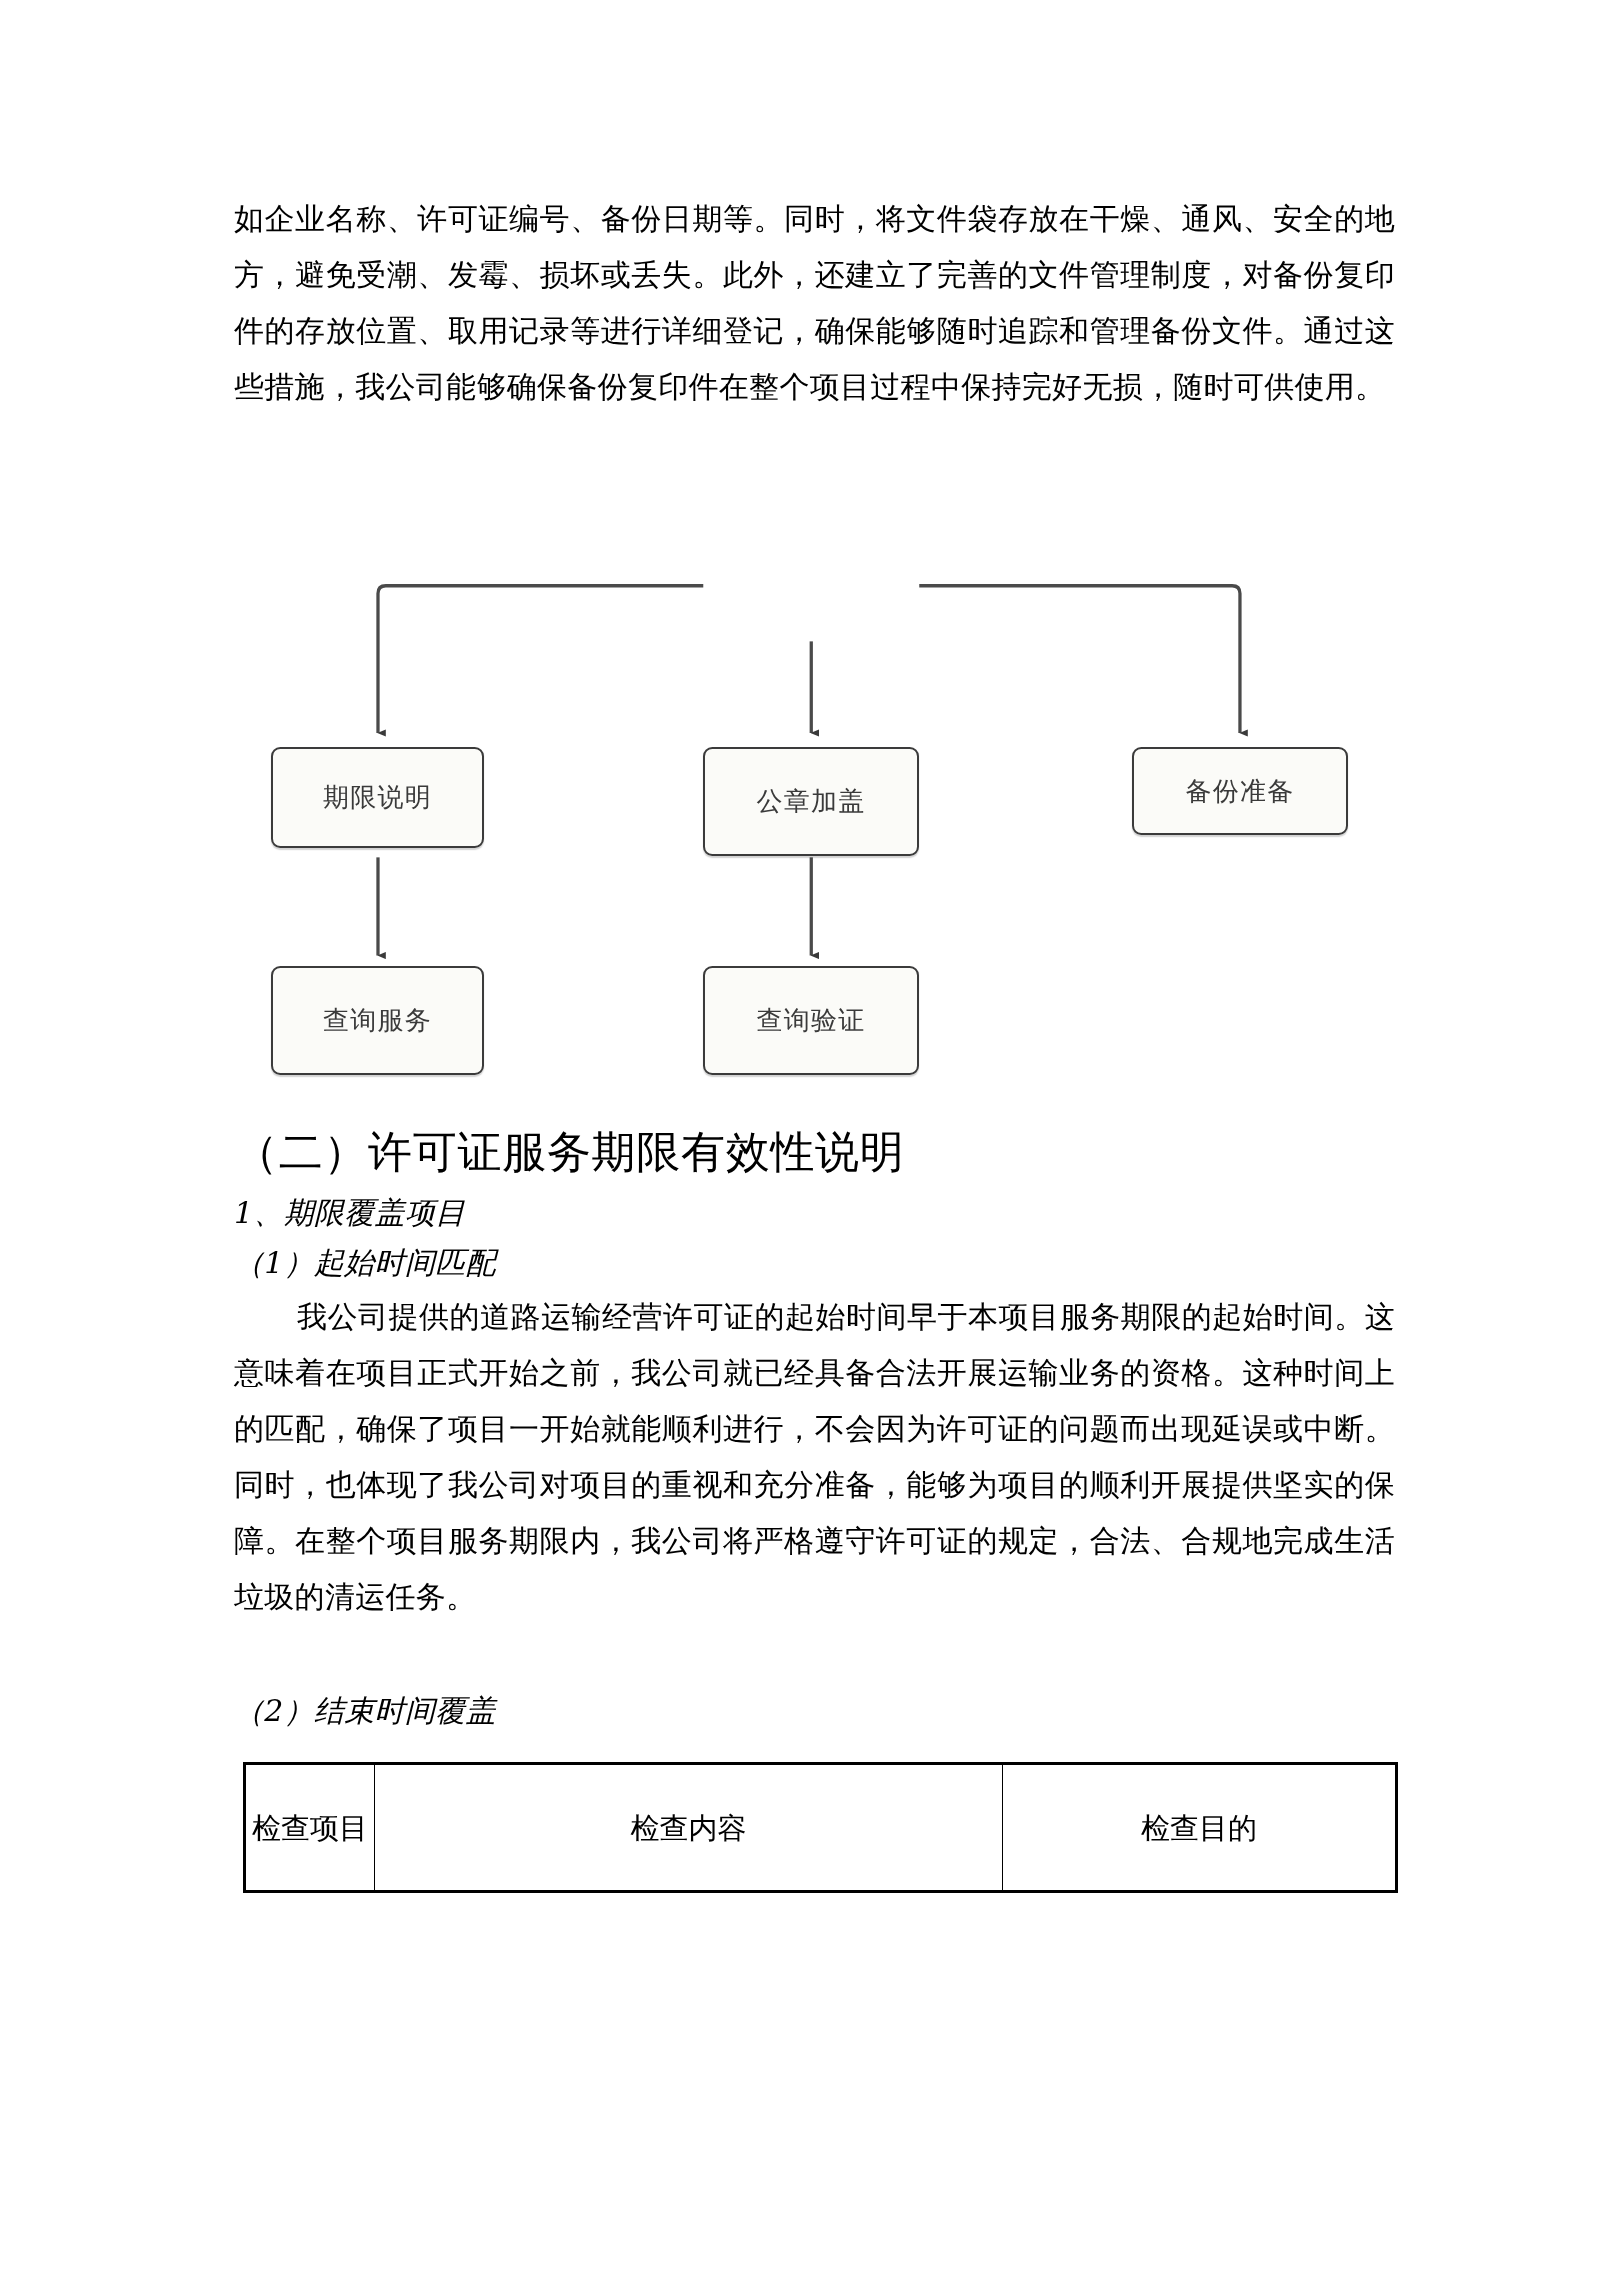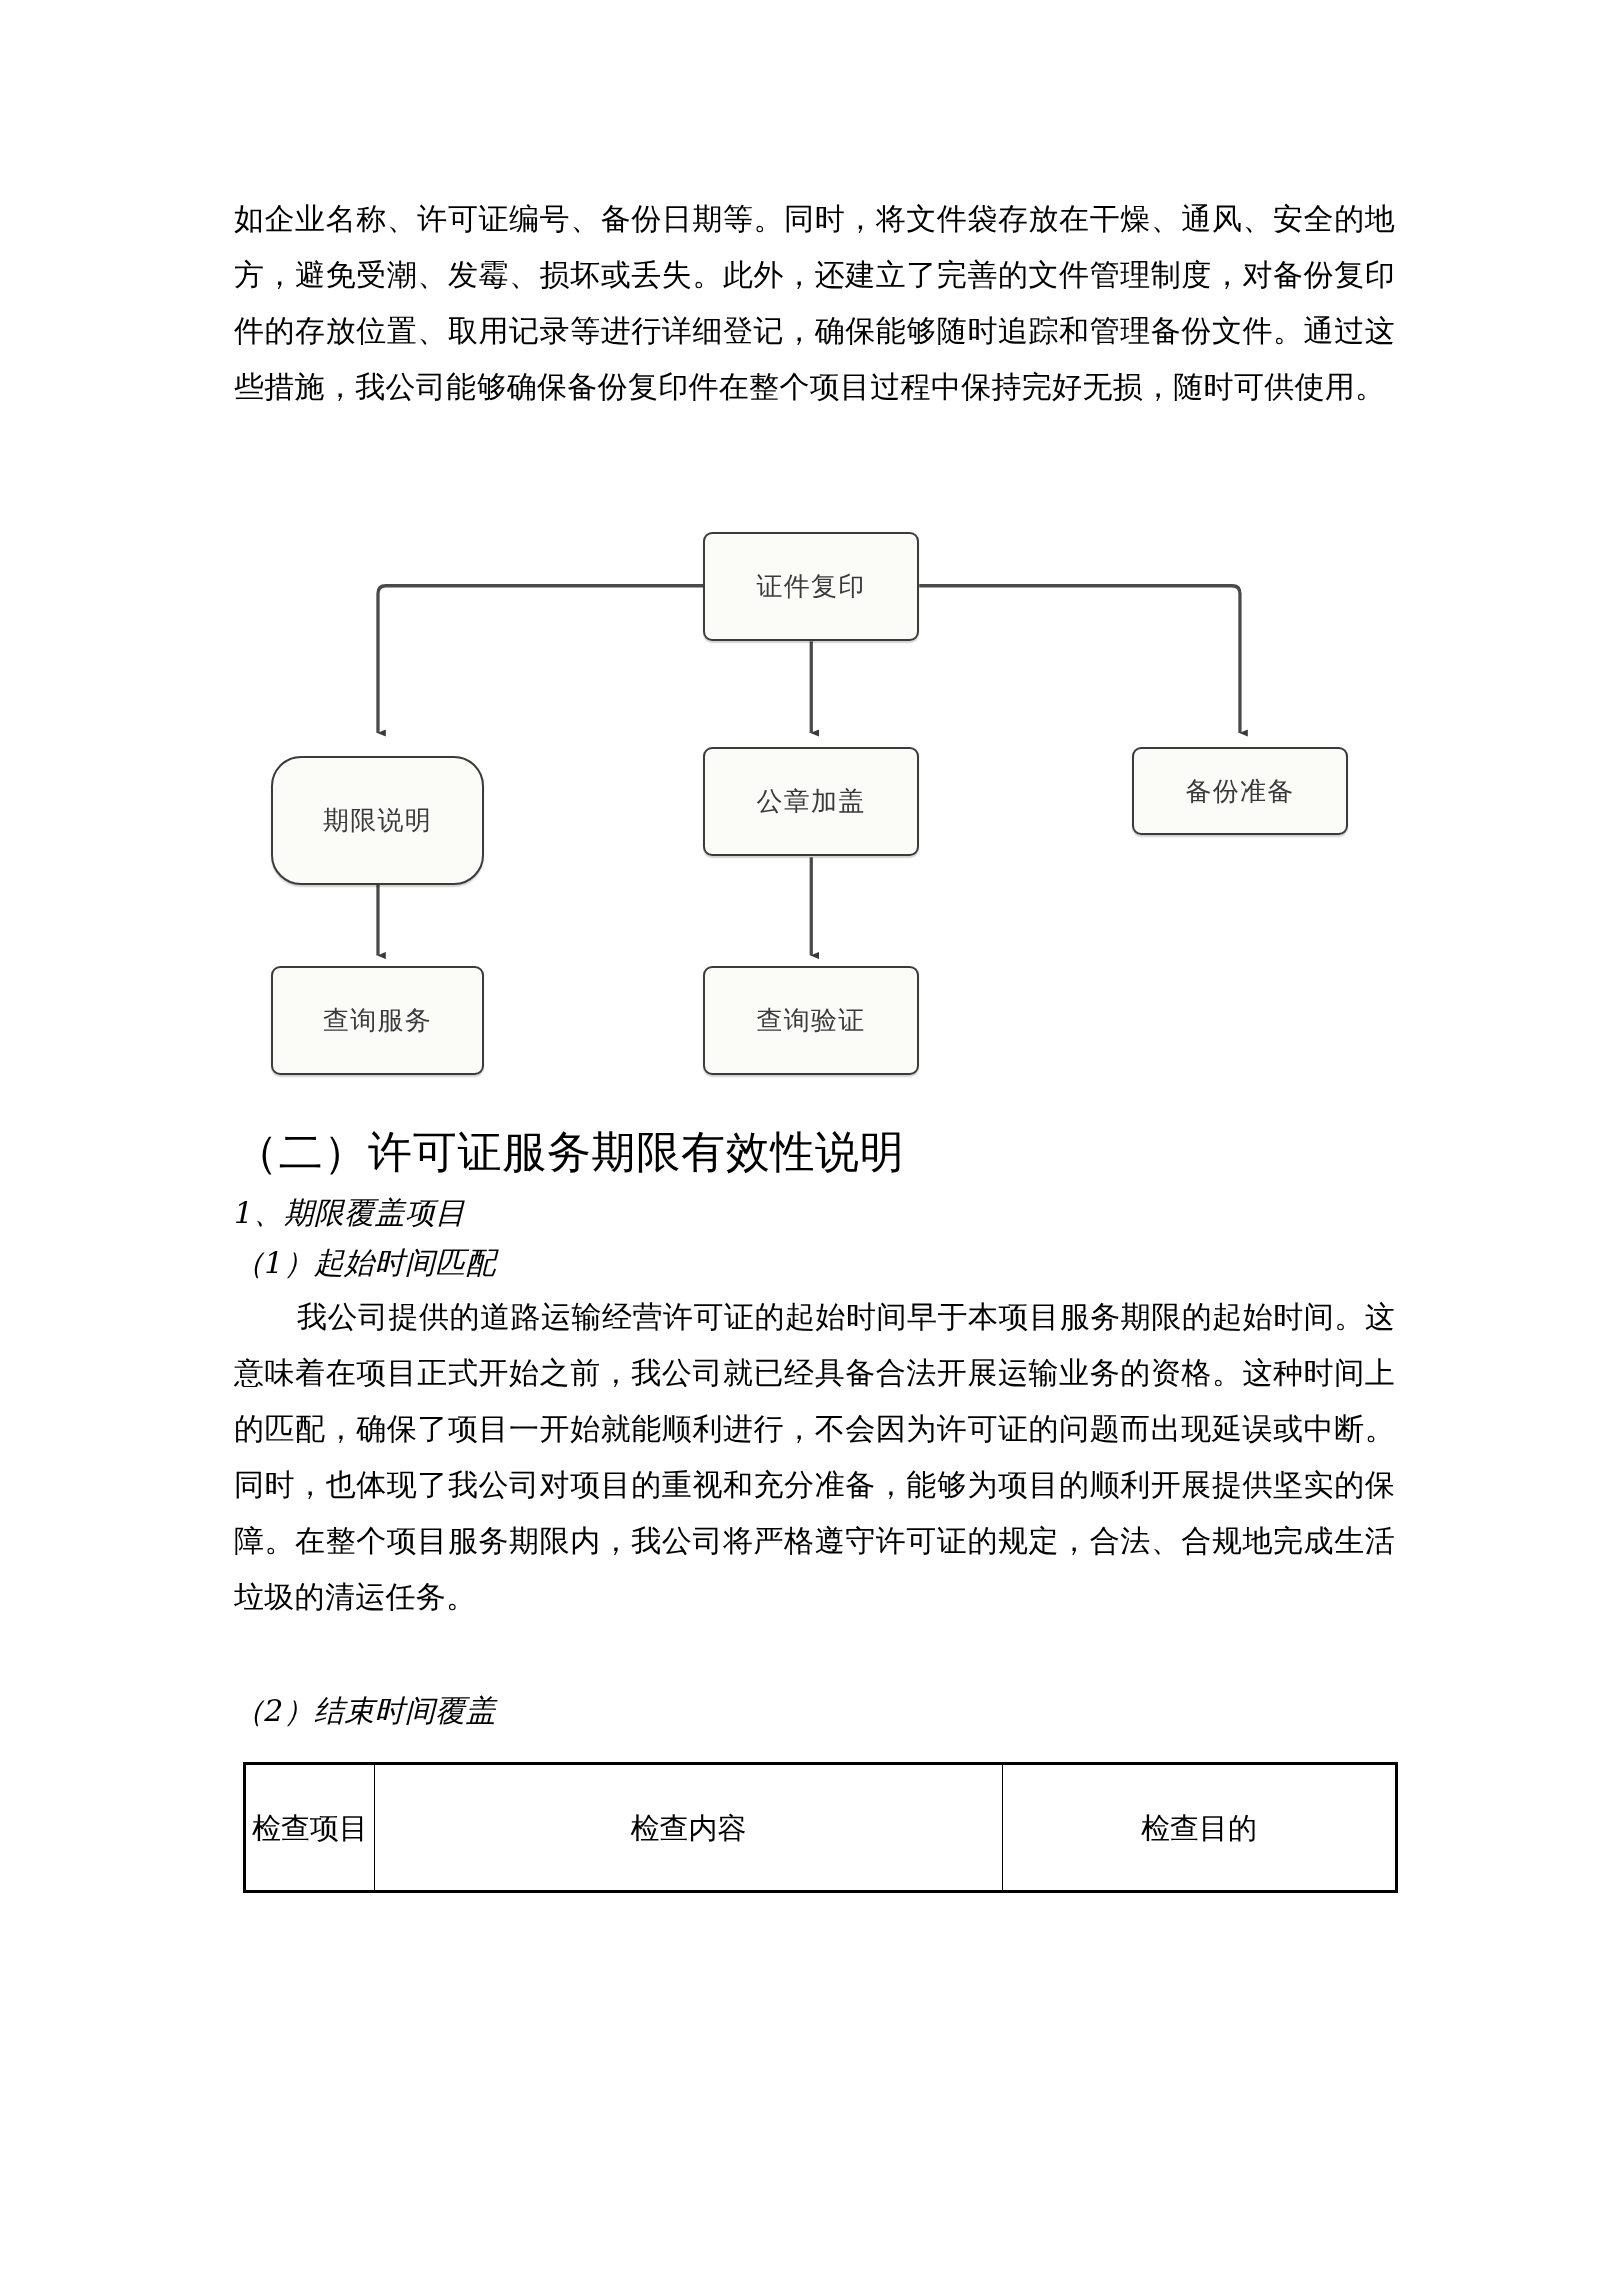--- a/index.html
+++ b/index.html
@@ -128,25 +128,22 @@
 
       <path d="M 1047 105 L 1525 105 Q 1537 105 1537 117 L 1537 330" fill="none" stroke="#4a4a4a" stroke-width="5" marker-end="url(#arrowhead)"></path>
 
       <path d="M 882 190 L 882 330" fill="none" stroke="#4a4a4a" stroke-width="5" marker-end="url(#arrowhead)"></path>
 
       <path d="M 220 520 L 220 670" fill="none" stroke="#4a4a4a" stroke-width="5" marker-end="url(#arrowhead)"></path>
 
       <path d="M 882 520 L 882 670" fill="none" stroke="#4a4a4a" stroke-width="5" marker-end="url(#arrowhead)"></path>
     </svg>
 
-    <div class="node-box" style="left: 469px; top: 15px; width: 216px; height: 109px;">
-      <span class="node-label">证件复印</span>
-    </div>
 
-    <div class="node-box" style="left: 37px; top: 239px; width: 213px; height: 129px; border-radius: 30px;">
+    <div class="node-box" style="left: 37px; top: 230px; width: 213px; height: 101px;">
       <span class="node-label">期限说明</span>
     </div>
 
     <div class="node-box" style="left: 469px; top: 230px; width: 216px; height: 109px;">
       <span class="node-label">公章加盖</span>
     </div>
 
     <div class="node-box" style="left: 898px; top: 230px; width: 216px; height: 88px; font-family: Liberation Serif, serif;">
       <span class="node-label">备份准备</span>
     </div>

